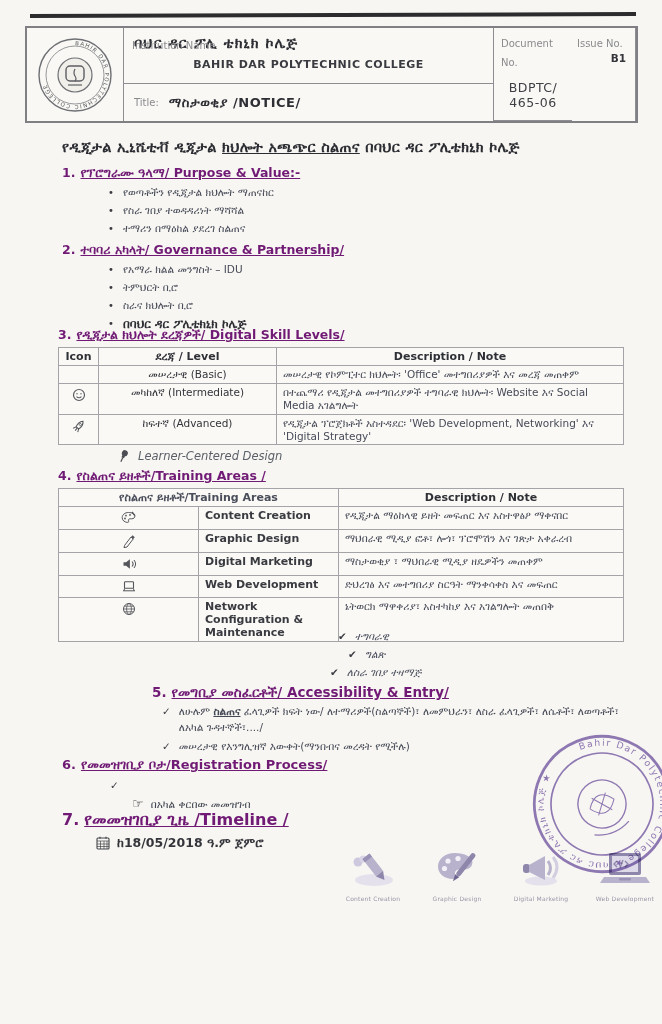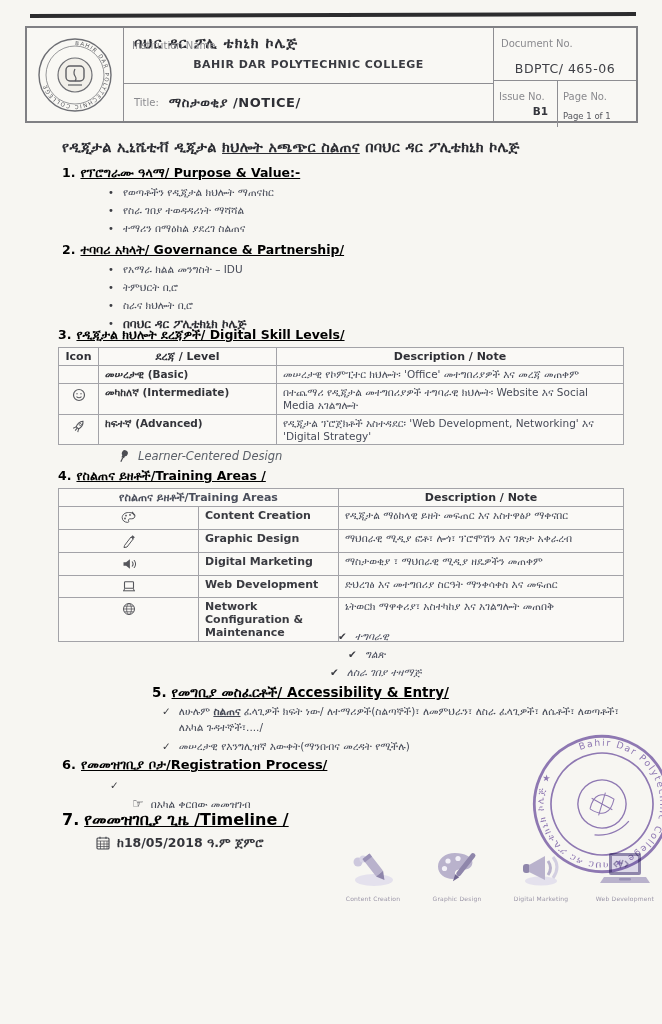--- a/index.html
+++ b/index.html
@@ -12,48 +12,48 @@
   .doc-header { position:absolute; left:25px; top:26px; width:613px; height:97px; border:2px solid #808084; background:#f9f8f4; display:flex; }
   .logo-cell { width:97px; border-right:1.5px solid #8e8e92; display:flex; align-items:center; justify-content:center; }
   .mid-cell { flex:1; display:flex; flex-direction:column; }
   .inst-row { flex:1.25; border-bottom:1.5px solid #8e8e92; position:relative; padding:5px 10px 2px; }
   .tiny-label { font-size:10px; color:#8a8a8e; }
   .inst-row .tiny-label { position:absolute; left:8px; top:12px; }
   .inst-am { text-align:left; font-weight:bold; font-size:14.5px; color:#2e2f35; margin-top:2px; letter-spacing:1px; }
   .inst-en { text-align:center; font-weight:bold; font-size:11px; color:#3a3b41; margin-top:6px; letter-spacing:0.5px; }
   .title-row { flex:0.75; display:flex; align-items:center; padding:4px 10px; gap:10px; }
   .title-value { font-weight:bold; font-size:13px; color:#2e2f35; letter-spacing:0.5px; }
-  .right-cell { width:143px; border-left:1.5px solid #8e8e92; display:flex; flex-direction:column; }
+  .right-cell { width:143px; border-left:1.5px solid #8e8e92; display:flex; flex-direction:row; }
   .doc-no-cell { flex:1.2; border-bottom:1.5px solid #8e8e92; padding:4px 7px; }
   .doc-no-value { text-align:center; font-size:12.5px; color:#3f4046; margin-top:10px; letter-spacing:0.5px; }
   .issue-row { flex:0.8; display:flex; }
   .issue-cell { width:64px; border-right:1.5px solid #8e8e92; padding:4px 5px; }
   .issue-value { font-weight:bold; font-size:10.5px; color:#35363c; text-align:right; margin-top:1px; padding-right:4px; }
   .pageno-cell { flex:1; padding:4px 5px; }
   .pageno-value { font-size:8.5px; color:#55565c; display:inline; }
 
   
   .main-title { position:absolute; left:62px; top:139px; width:572px; font-weight:bold; font-size:14.5px; color:#2c2d33; letter-spacing:0.3px; white-space:nowrap; }
   .main-title .u { text-decoration:underline; }
 
-  .section-head { position:absolute; font-weight:bold; color:#000000; }
+  .section-head { position:absolute; font-weight:bold; color:#701a75; }
   .section-head .no { margin-right:5px; }
   .section-head .ht { text-decoration:underline; }
   .bullets { position:absolute; font-size:10.5px; color:#464a57; line-height:1.65; }
   .bullets .row { display:flex; gap:9px; }
   .dot { color:#3a3b41; font-size:10px; line-height:1.8; }
   .b-strong { font-weight:bold; font-size:12px; color:#2d2e34; line-height:1.5; }
 
   
   table { border-collapse:collapse; table-layout:fixed; width:566px; background:rgba(255,255,255,0.35); }
   td,th { border:1.2px solid #a3a3a8; padding:2px 6px; vertical-align:top; font-size:10.5px; color:#474b58; }
   th { font-weight:bold; color:#2f3036; text-align:center; font-size:11px; }
   .tbl { position:absolute; left:58px; }
   .icon-col { width:40px; text-align:center; }
-  .lvl-col { width:178px; font-weight:bold; color:#33343a; }
+  .lvl-col { width:178px; font-weight:normal; color:#33343a;text-align:center; }
   .area-col { width:240px; font-weight:bold; color:#3a3b41; font-size:11px; }
   .cell-icon { display:inline-block; margin-top:2px; }
 
   .note-line { position:absolute; left:118px; top:449px; font-style:italic; font-size:11.5px; color:#5b6069; display:flex; gap:7px; align-items:center;justify-content:center; }
 
   .checks { position:absolute; left:338px; top:628px; font-size:10.5px; font-style:italic; color:#4d5160; line-height:1.7; }
   .checks .row { display:flex; gap:8px; }
   .check-glyph { font-style:normal; color:#3c3d43; font-weight:bold; }
 
   .check-bullets { position:absolute; font-size:10.5px; color:#464a57; line-height:1.55; }
@@ -111,24 +111,20 @@
     <div class="right-cell">
       <div class="doc-no-cell">
         <span class="tiny-label">Document No.</span>
         <div class="doc-no-value">BDPTC/ 465-06</div>
       </div>
       <div class="issue-row">
         <div class="issue-cell">
           <span class="tiny-label">Issue No.</span>
           <div class="issue-value">B1</div>
         </div>
-        <div class="pageno-cell">
-          <span class="tiny-label">Page No.</span>
-          <span class="pageno-value">Page 1 of 1</span>
-        </div>
       </div>
     </div>
   </div>
 
   <div class="main-title">
     <span>የዲጂታል ኢኒሼቲቭ ዲጂታል </span><span class="u">ክህሎት አጫጭር ስልጠና</span><span> በባህር ዳር ፖሊቴክኒክ ኮሌጅ</span>
   </div>
 
   <div class="section-head" id="s1h" style="left:62px; top:165px;">
     <span class="no">1.</span><span class="ht">የፕሮግራሙ ዓላማ/ Purpose &amp; Value:-</span>

